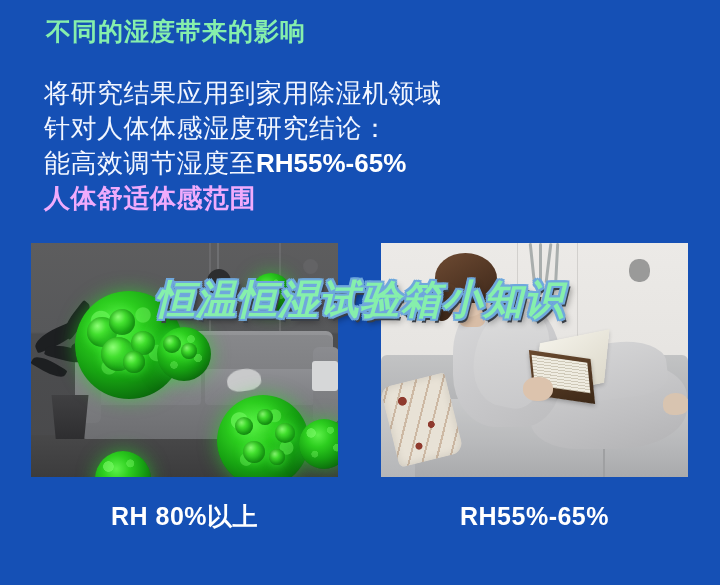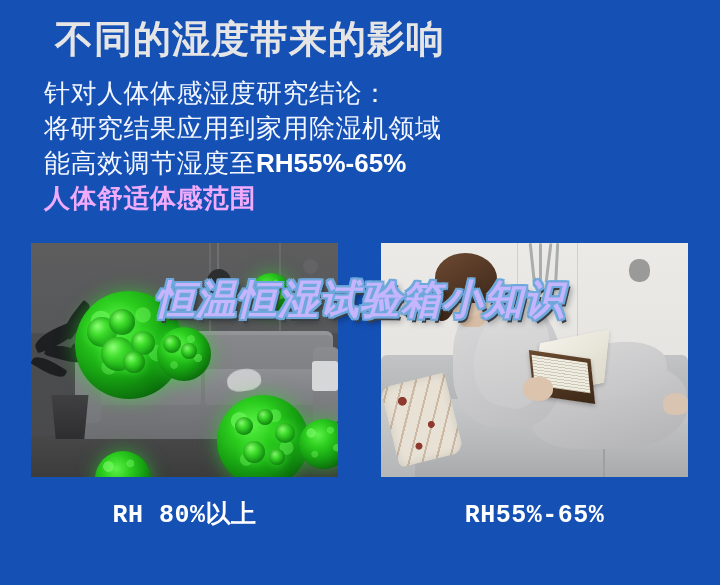--- a/index.html
+++ b/index.html
@@ -19,27 +19,26 @@
     height: 585px;
     background: #1550b5;
     overflow: hidden;
   }
 
   
   .headline {
     position: absolute;
     left: 46px;
     top: 16px;
-    font-size: 38px;
+    font-size: 25px;
     font-weight: bold;
-    color: #e5e5e5;
+    color: #86efac;
     letter-spacing: 1px;
     line-height: 1.25;
     white-space: nowrap;
-    margin-left: 9px;
   }
 
   .body-block {
     position: absolute;
     left: 44px;
     top: 76px;
     line-height: 35px;
     white-space: nowrap;
   }
   .body-line {
@@ -419,40 +418,39 @@
   
   .overlay-title {
     position: absolute;
     left: 0;
     right: 0;
     top: 272px;
     text-align: center;
     font-size: 40px;
     font-weight: bold;
     font-style: italic;
-    color: #c4b5fd;
+    color: #86efac;
     letter-spacing: 1px;
     white-space: nowrap;
     text-shadow:
       -2px 0 0 #6fa8dc,  2px 0 0 #6fa8dc,
        0 -2px 0 #6fa8dc, 0  2px 0 #6fa8dc,
       -2px -2px 0 #6fa8dc, 2px -2px 0 #6fa8dc,
       -2px 2px 0 #6fa8dc, 2px 2px 0 #6fa8dc,
        3px 4px 0 #3a3f46,
        4px 5px 6px rgba(0,0,0,0.45);
   }
 
   
   .captions {
     position: absolute;
     left: 0;
     top: 500px;
     width: 692px;
     height: 85px;
-    font-family: Liberation Mono, monospace;
   }
   .caption {
     position: absolute;
     top: 0;
     width: 307px;
     text-align: center;
   }
   .caption.left  { left: 31px; }
   .caption.right { left: 381px; }
   .cap-main {
@@ -472,22 +470,22 @@
   }
 </style>
 </head>
 <body>
 
 <div id="poster">
 
   <div class="headline">不同的湿度带来的影响</div>
 
   <div class="body-block">
+    <div class="body-line">将研究结果应用到家用除湿机领域</div>
     <div class="body-line">针对人体体感湿度研究结论：</div>
-    <div class="body-line">将研究结果应用到家用除湿机领域</div>
     <div class="body-line"><span>能高效调节湿度至</span><span class="accent">RH55%-65%</span></div>
     <div class="body-line strong">人体舒适体感范围</div>
   </div>
 
   <div class="photos">
 
     <div class="photo left">
       <div class="scene-dark">
         <div class="dk-wallseam" style="left:178px; top:0; width:2px; height:92px;"></div>
         <div class="dk-wallseam" style="left:248px; top:0; width:2px; height:92px;"></div>

